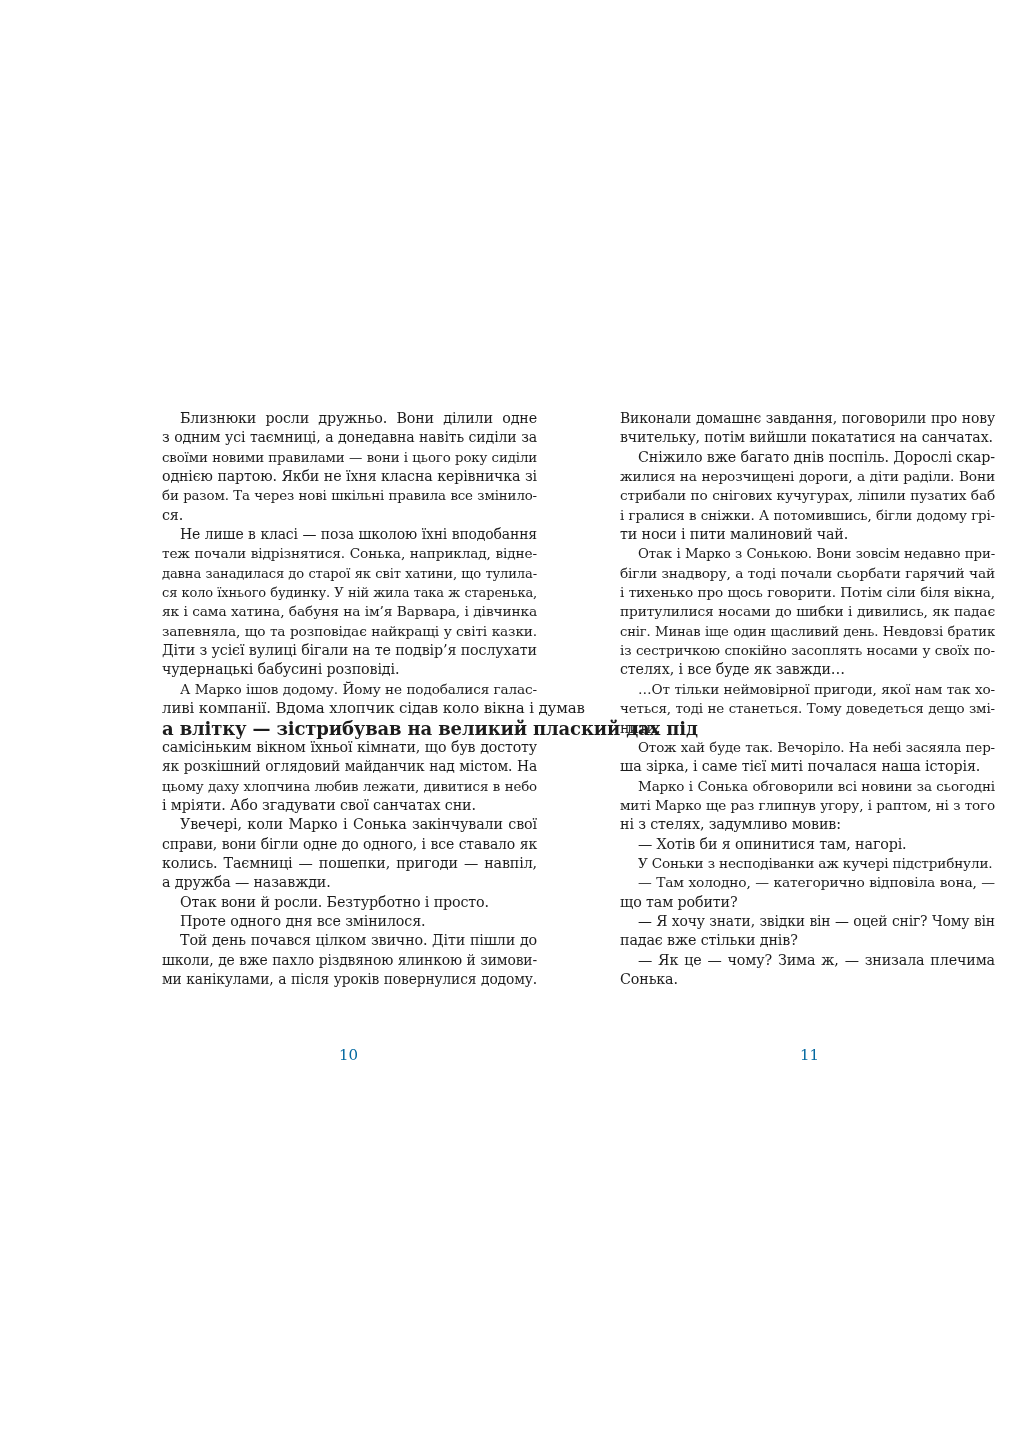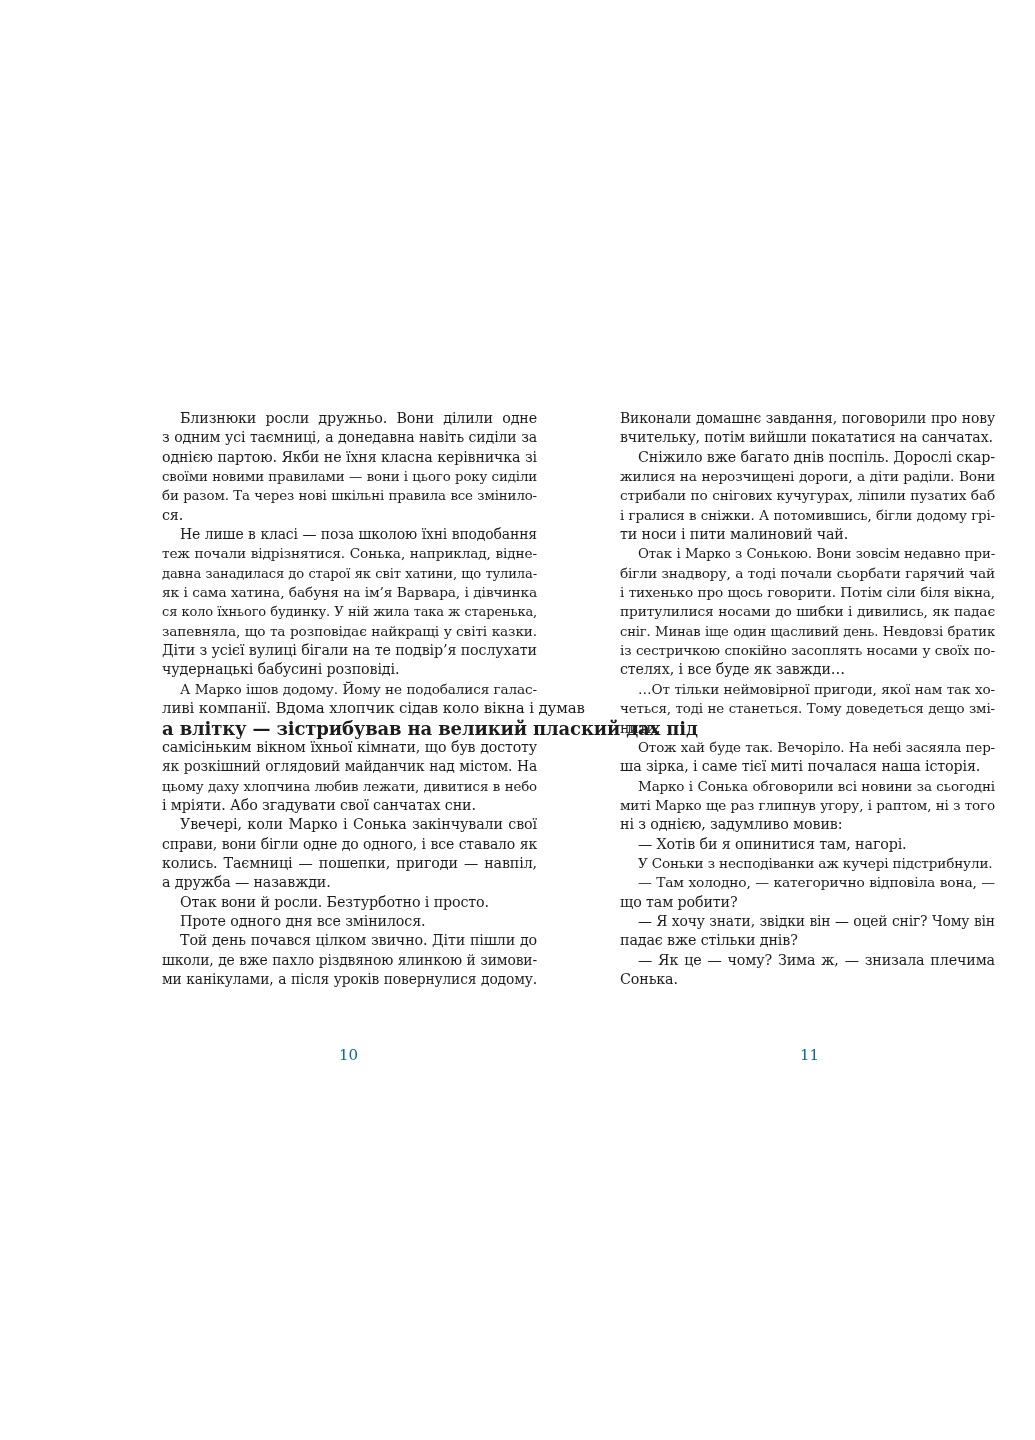--- a/index.html
+++ b/index.html
@@ -22,29 +22,29 @@
   .page-right .page-number { left: 283px; }
 </style>
 </head>
 <body>
 
 <div class="spread">
   <div class="page page-left">
     <div class="column">
         <span class="line indent">Близнюки росли дружньо. Вони ділили одне</span>
         <span class="line" style="font-size: 14.1255px;">з одним усі таємниці, а донедавна навіть сиділи за</span>
+        <span class="line" style="font-size: 13.3711px;">своїми новими правилами — вони і цього року сиділи</span>
         <span class="line" style="font-size: 14.2208px;">однією партою. Якби не їхня класна керівничка зі</span>
-        <span class="line" style="font-size: 13.3711px;">своїми новими правилами — вони і цього року сиділи</span>
         <span class="line" style="font-size: 13.3952px;">би разом. Та через нові шкільні правила все змінило-</span>
         <span class="line last">ся.</span>
         <span class="line indent" style="font-size: 13.9801px;">Не лише в класі — поза школою їхні вподобання</span>
         <span class="line" style="font-size: 13.7082px;">теж почали відрізнятися. Сонька, наприклад, відне-</span>
         <span class="line" style="font-size: 13.1179px;">давна занадилася до старої як світ хатини, що тулила-</span>
+        <span class="line" style="font-size: 13.0357px;">ся коло їхнього будинку. У ній жила така ж старенька,</span>
         <span class="line" style="font-size: 13.7734px;">як і сама хатина, бабуня на ім’я Варвара, і дівчинка</span>
-        <span class="line" style="font-size: 13.0357px;">ся коло їхнього будинку. У ній жила така ж старенька,</span>
         <span class="line" style="font-size: 13.7142px;">запевняла, що та розповідає найкращі у світі казки.</span>
         <span class="line">Діти з усієї вулиці бігали на те подвір’я послухати</span>
         <span class="line last">чудернацькі бабусині розповіді.</span>
         <span class="line indent" style="font-size: 13.6404px;">А Марко ішов додому. Йому не подобалися галас-</span>
         <span class="line" style="font-size: 15px;">ливі компанії. Вдома хлопчик сідав коло вікна і думав</span>
         <span class="line" style="font-size: 18px; font-weight: bold;">а влітку — зістрибував на великий плаский дах під</span>
         <span class="line" style="font-size: 14.2113px;">самісіньким вікном їхньої кімнати, що був достоту</span>
         <span class="line" style="font-size: 13.8404px;">як розкішний оглядовий майданчик над містом. На</span>
         <span class="line" style="font-size: 13.3978px;">цьому даху хлопчина любив лежати, дивитися в небо</span>
         <span class="line last">і мріяти. Або згадувати свої санчатах сни.</span>
@@ -76,21 +76,21 @@
         <span class="line" style="font-size: 13.1583px;">сніг. Минав іще один щасливий день. Невдовзі братик</span>
         <span class="line" style="font-size: 13.5209px;">із сестричкою спокійно засоплять носами у своїх по-</span>
         <span class="line last">стелях, і все буде як завжди…</span>
         <span class="line indent" style="font-size: 13.6382px;">…От тільки неймовірної пригоди, якої нам так хо-</span>
         <span class="line" style="font-size: 13.4793px;">четься, тоді не станеться. Тому доведеться дещо змі-</span>
         <span class="line last">нити.</span>
         <span class="line indent" style="font-size: 13.4447px;">Отож хай буде так. Вечоріло. На небі засяяла пер-</span>
         <span class="line last">ша зірка, і саме тієї миті почалася наша історія.</span>
         <span class="line indent" style="font-size: 13.5185px;">Марко і Сонька обговорили всі новини за сьогодні</span>
         <span class="line" style="font-size: 13.5225px;">миті Марко ще раз глипнув угору, і раптом, ні з того</span>
-        <span class="line last">ні з однією, задумливо мовив:</span>
+        <span class="line last">ні з стелях, задумливо мовив:</span>
         <span class="line indent last">— Хотів би я опинитися там, нагорі.</span>
         <span class="line indent last" style="font-size: 13.5954px;">У Соньки з несподіванки аж кучері підстрибнули.</span>
         <span class="line indent" style="font-size: 13.8003px;">— Там холодно, — категорично відповіла вона, —</span>
         <span class="line last">що там робити?</span>
         <span class="line indent" style="font-size: 13.9166px;">— Я хочу знати, звідки він — оцей сніг? Чому він</span>
         <span class="line last">падає вже стільки днів?</span>
         <span class="line indent">— Як це — чому? Зима ж, — знизала плечима</span>
         <span class="line last">Сонька.</span>
       </div>
     <div class="page-number">11</div>

